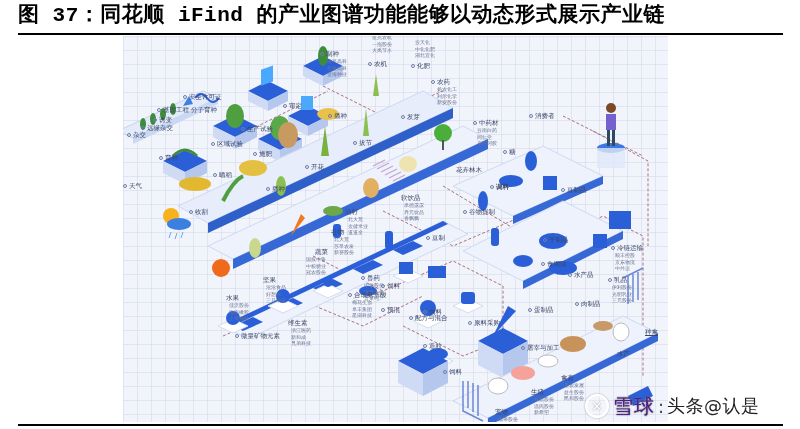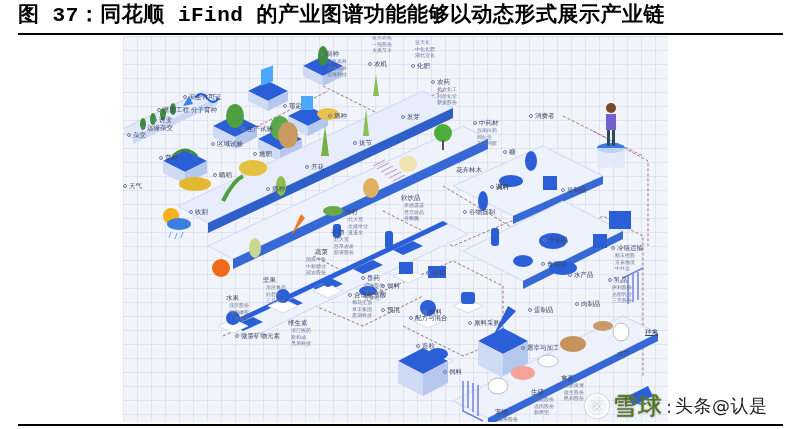--- a/index.html
+++ b/index.html
@@ -20,21 +20,21 @@
   .canvas-label { position: absolute; left: 262px; top: 0px; font-size: 5px; color: #8a94b0; }
   svg.diagram { position: absolute; left: 0; top: 0; }
   .lbl { position: absolute; font-size: 6.5px; color: #3a4666; white-space: nowrap; line-height: 8px; }
   .lbl .dot { display: inline-block; width: 4px; height: 4px; border-radius: 50%;
               border: 1px solid #6f7ea6; margin-right: 2px; vertical-align: middle; box-sizing: border-box; }
   .sub { position: absolute; font-size: 5px; color: #6a7594; line-height: 6.5px; white-space: pre; }
   .watermark { position: absolute; left: 585px; top: 390px; height: 32px; display: flex; align-items: center; }
   .wm-logo { width: 24px; height: 24px; border: 2px solid #ffffff; border-radius: 50%; box-sizing: border-box;
              display: flex; align-items: center; justify-content: center; color: #fff; font-size: 13px;
              text-shadow: 0 0 2px #888; box-shadow: 0 0 2px #999; background: rgba(255,255,255,0.15); }
-  .wm-brand { font-size: 24px; color: #4d7c0f; margin-left: 4px; text-shadow: 0 0 2px #777, 0 0 1px #555; letter-spacing: 1px; }
+  .wm-brand { font-size: 20px; color: #4c1d95; margin-left: 4px; text-shadow: 0 0 2px #777, 0 0 1px #555; letter-spacing: 1px; }
   .wm-sep { font-size: 18px; color: #444; margin: 0 3px; }
   .wm-author { font-size: 18px; color: #222; letter-spacing: 0.5px; }
 </style>
 </head>
 <body>
 
 <div class="fig-title">图 37：同花顺 iFind 的产业图谱功能能够以动态形式展示产业链</div>
 <div class="rule top"></div>
 
 <div class="canvas">
@@ -294,21 +294,21 @@
 道道全</div>
   <div class="lbl" style="left:333px; top:130px;"><span>花卉林木</span></div>
   <div class="lbl" style="left:350px; top:83px;"><span class="dot"></span><span>中药材</span></div>
   <div class="sub" style="left:354px; top:91px;">云南白药
 同仁堂
 东阿阿胶</div>
   <div class="lbl" style="left:278px; top:158px;"><span>软饮品</span></div>
   <div class="sub" style="left:281px; top:166px;">承德露露
 养元饮品
 香飘飘</div>
-  <div class="lbl" style="left:303px; top:198px;margin-top:35px;"><span class="dot"></span><span>豆制</span></div>
+  <div class="lbl" style="left:303px; top:198px;"><span class="dot"></span><span>豆制</span></div>
   <div class="lbl" style="left:340px; top:172px;"><span class="dot"></span><span>谷物提制</span></div>
   <div class="lbl" style="left:380px; top:112px;"><span class="dot"></span><span>糖</span></div>
   <div class="lbl" style="left:367px; top:147px;font-weight:bold;"><span class="dot"></span><span>调料</span></div>
   <div class="lbl" style="left:438px; top:150px;"><span class="dot"></span><span>豆制品</span></div>
   <div class="lbl" style="left:420px; top:200px;"><span class="dot"></span><span>干制品</span></div>
   <div class="lbl" style="left:418px; top:224px;"><span class="dot"></span><span>食用油</span></div>
   <div class="lbl" style="left:445px; top:235px;"><span class="dot"></span><span>水产品</span></div>
   <div class="lbl" style="left:405px; top:270px;"><span class="dot"></span><span>蛋制品</span></div>
   <div class="lbl" style="left:488px; top:208px;"><span class="dot"></span><span>冷链运输</span></div>
   <div class="sub" style="left:492px; top:216px;">顺丰控股
@@ -332,21 +332,21 @@
 星湖科技</div>
   <div class="lbl" style="left:238px; top:238px;"><span class="dot"></span><span>兽药</span></div>
   <div class="sub" style="left:241px; top:246px;">中牧股份
 瑞普生物
 普莱柯</div>
   <div class="lbl" style="left:258px; top:270px;"><span class="dot"></span><span>预混</span></div>
   <div class="lbl" style="left:300px; top:272px;"><span class="dot"></span><span>饲料</span></div>
   <div class="lbl" style="left:258px; top:246px;"><span class="dot"></span><span>饲料</span></div>
   <div class="lbl" style="left:345px; top:283px;"><span class="dot"></span><span>原料采购</span></div>
   <div class="lbl" style="left:286px; top:278px;"><span class="dot"></span><span>配方与混合</span></div>
-  <div class="lbl" style="left:293px; top:306px;"><span class="dot"></span><span>造粒</span></div>
+  <div class="lbl" style="left:300px; top:306px;"><span class="dot"></span><span>造粒</span></div>
   <div class="lbl" style="left:320px; top:332px;"><span class="dot"></span><span>饲料</span></div>
 
   <div class="lbl" style="left:408px; top:352px;"><span>生猪</span></div>
   <div class="sub" style="left:411px; top:360px;">牧原股份
 温氏股份
 新希望</div>
   <div class="lbl" style="left:438px; top:338px;"><span>禽畜</span></div>
   <div class="sub" style="left:441px; top:346px;">圣农发展
 益生股份
 民和股份</div>

